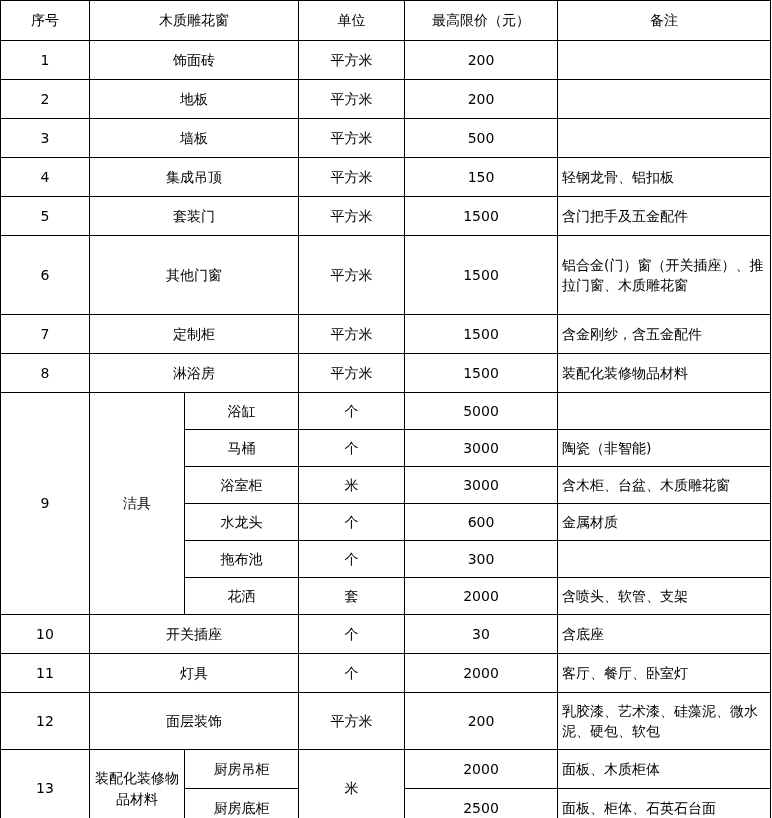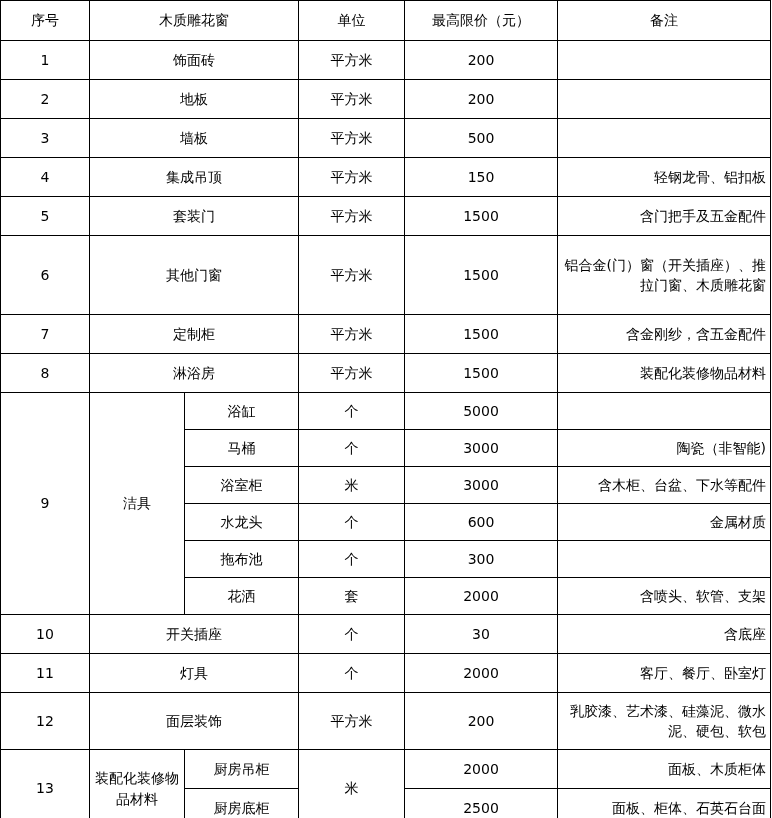--- a/index.html
+++ b/index.html
@@ -34,21 +34,21 @@
     border-right: 1px solid #000;
     border-bottom: 1px solid #000;
     padding: 0 4px;
     font-weight: normal;
     font-size: 14px;
     line-height: 1.45;
     vertical-align: middle;
     box-sizing: border-box;
   }
   .c-center { text-align: center; }
-  .c-left   { text-align: right; padding-left: 7px; margin-left: 36px; }
+  .c-left   { text-align: left; padding-left: 7px; margin-left: 36px; }
 
   
   col.col-no     { width: 89px; }
   col.col-cat-a  { width: 95px; }
   col.col-cat-b  { width: 114px; }
   col.col-unit   { width: 106px; }
   col.col-price  { width: 153px; }
   col.col-remark { width: 213px; }
 
   thead td { height: 40px; font-size: 15px; }
@@ -164,21 +164,21 @@
       <tr class="r-sub">
         <td class="c-center">马桶</td>
         <td class="c-center">个</td>
         <td class="c-center num">3000</td>
         <td class="c-left">陶瓷（非智能)</td>
       </tr>
       <tr class="r-sub">
         <td class="c-center">浴室柜</td>
         <td class="c-center">米</td>
         <td class="c-center num">3000</td>
-        <td class="c-left">含木柜、台盆、下水等配件</td>
+        <td class="c-left">含木柜、台盆、木质雕花窗</td>
       </tr>
       <tr class="r-sub">
         <td class="c-center">水龙头</td>
         <td class="c-center">个</td>
         <td class="c-center num">600</td>
         <td class="c-left">金属材质</td>
       </tr>
       <tr class="r-sub">
         <td class="c-center">拖布池</td>
         <td class="c-center">个</td>

